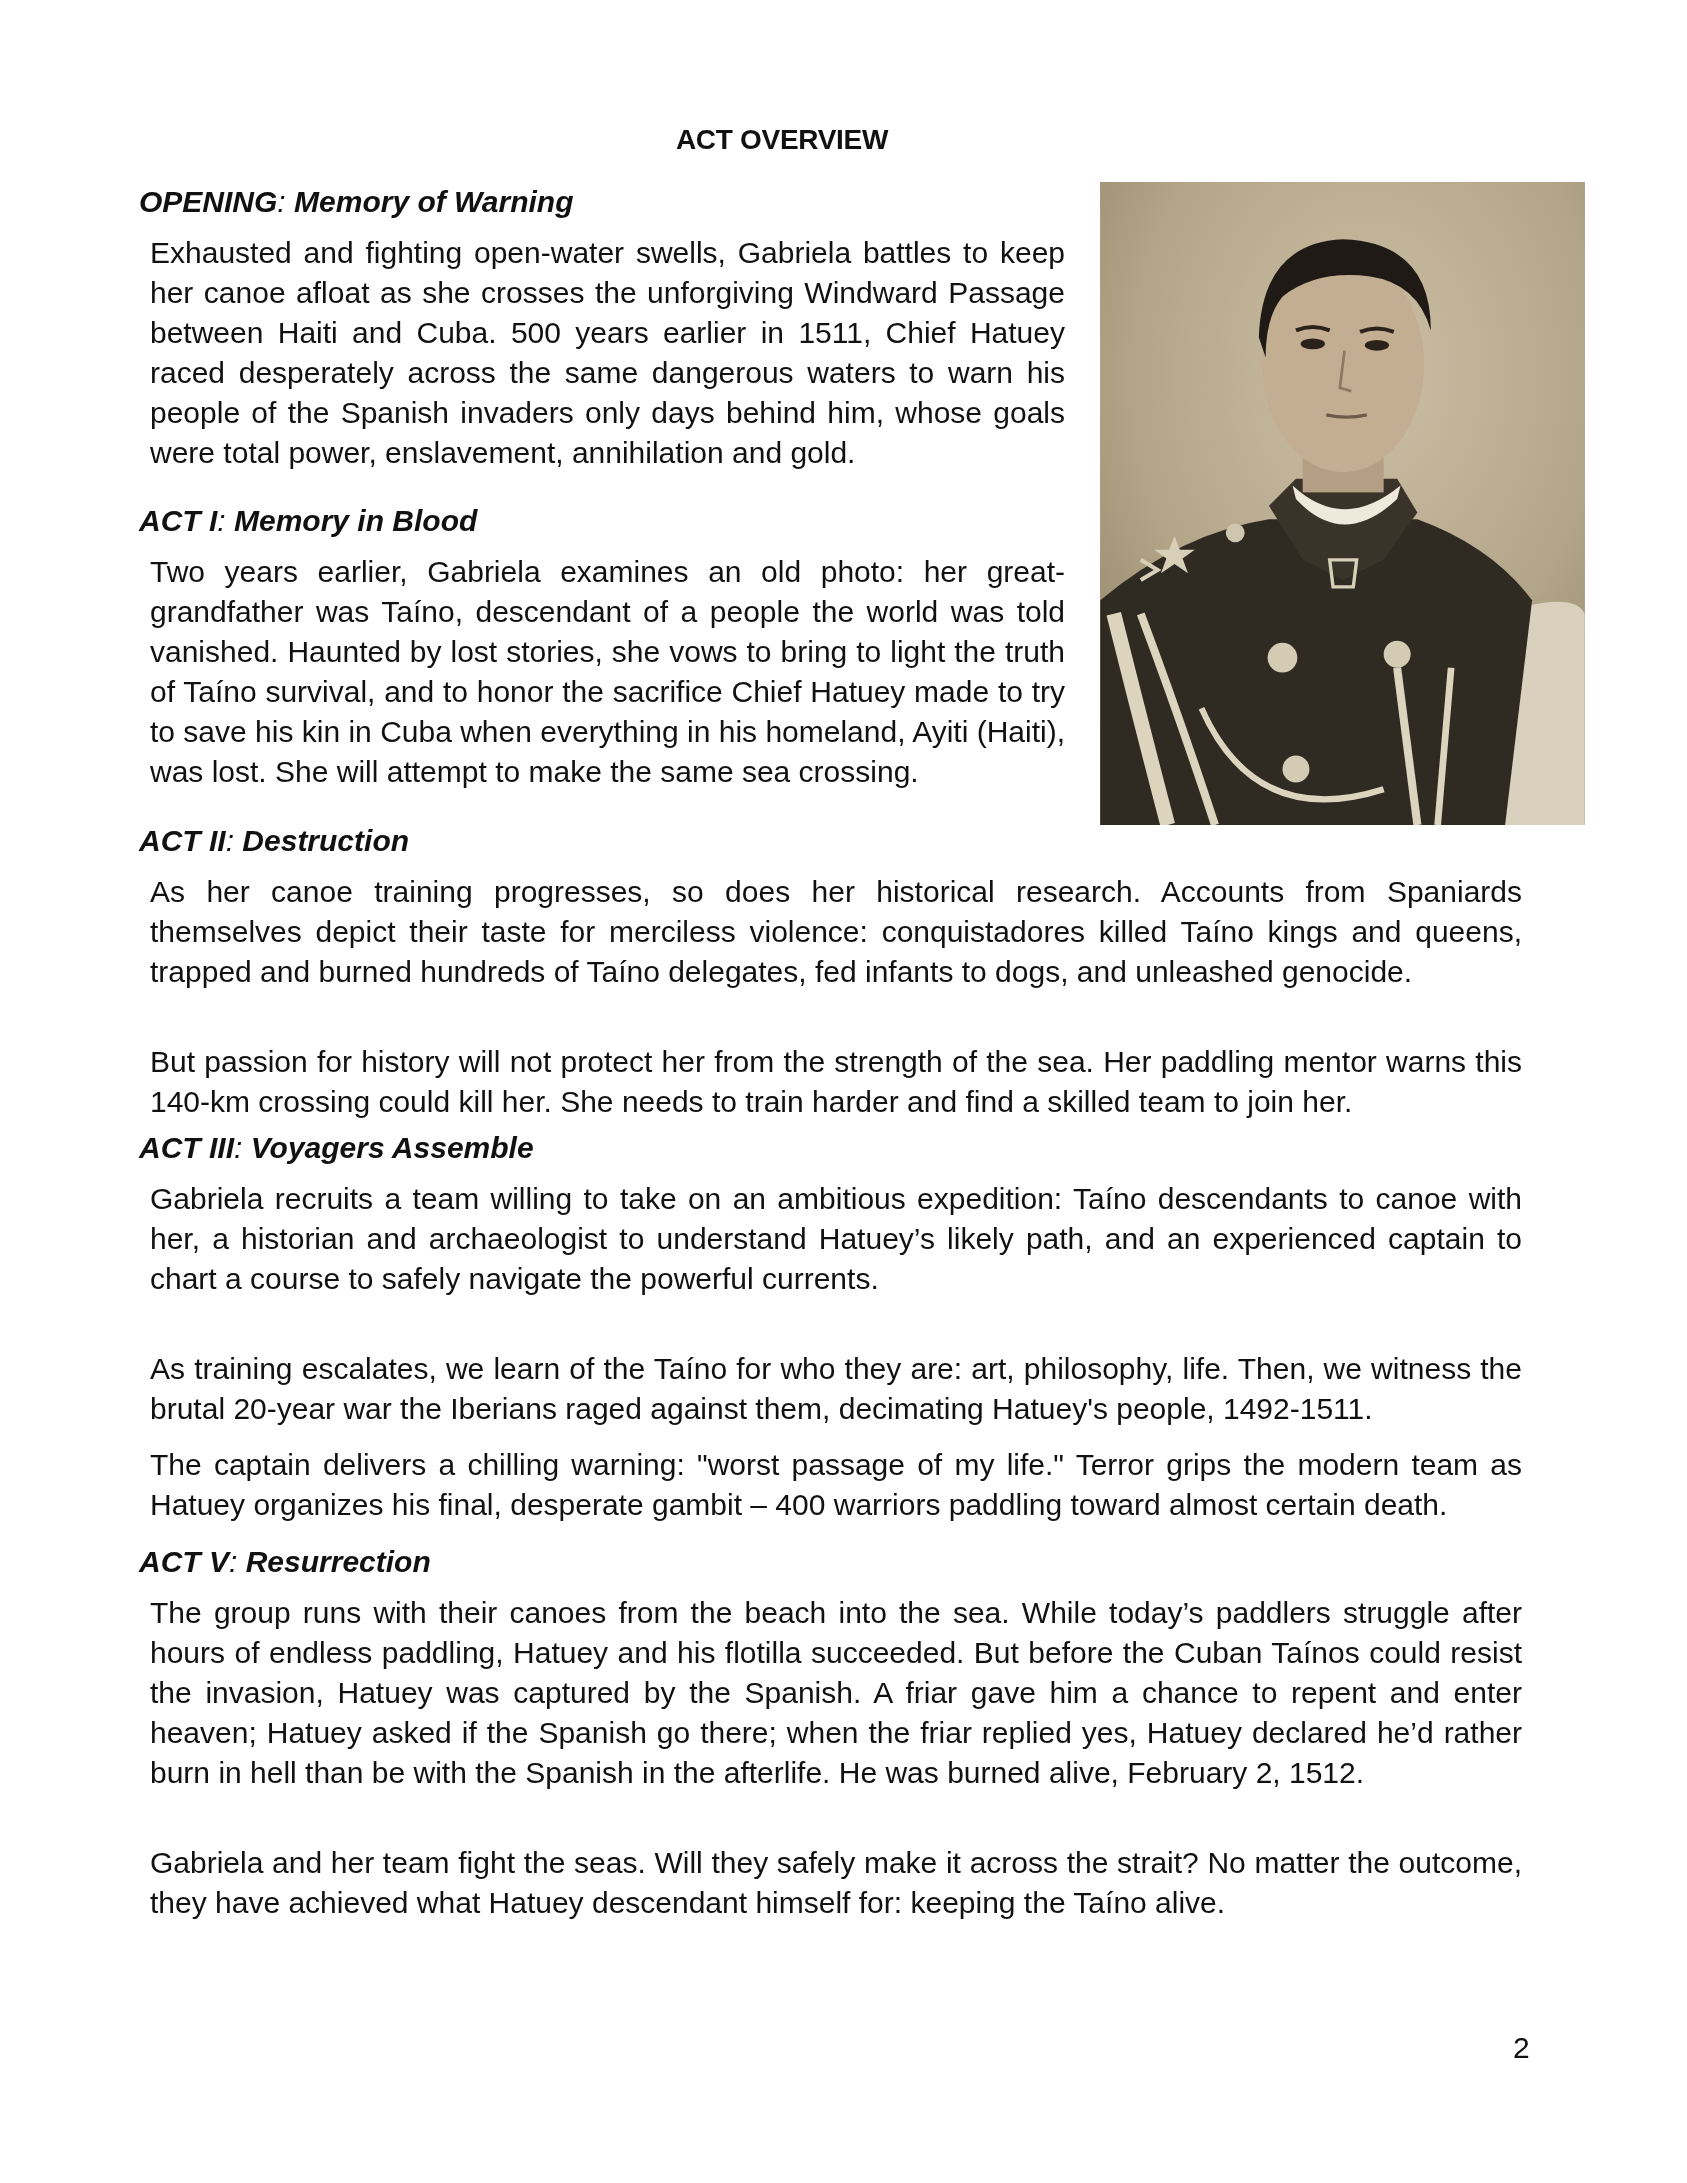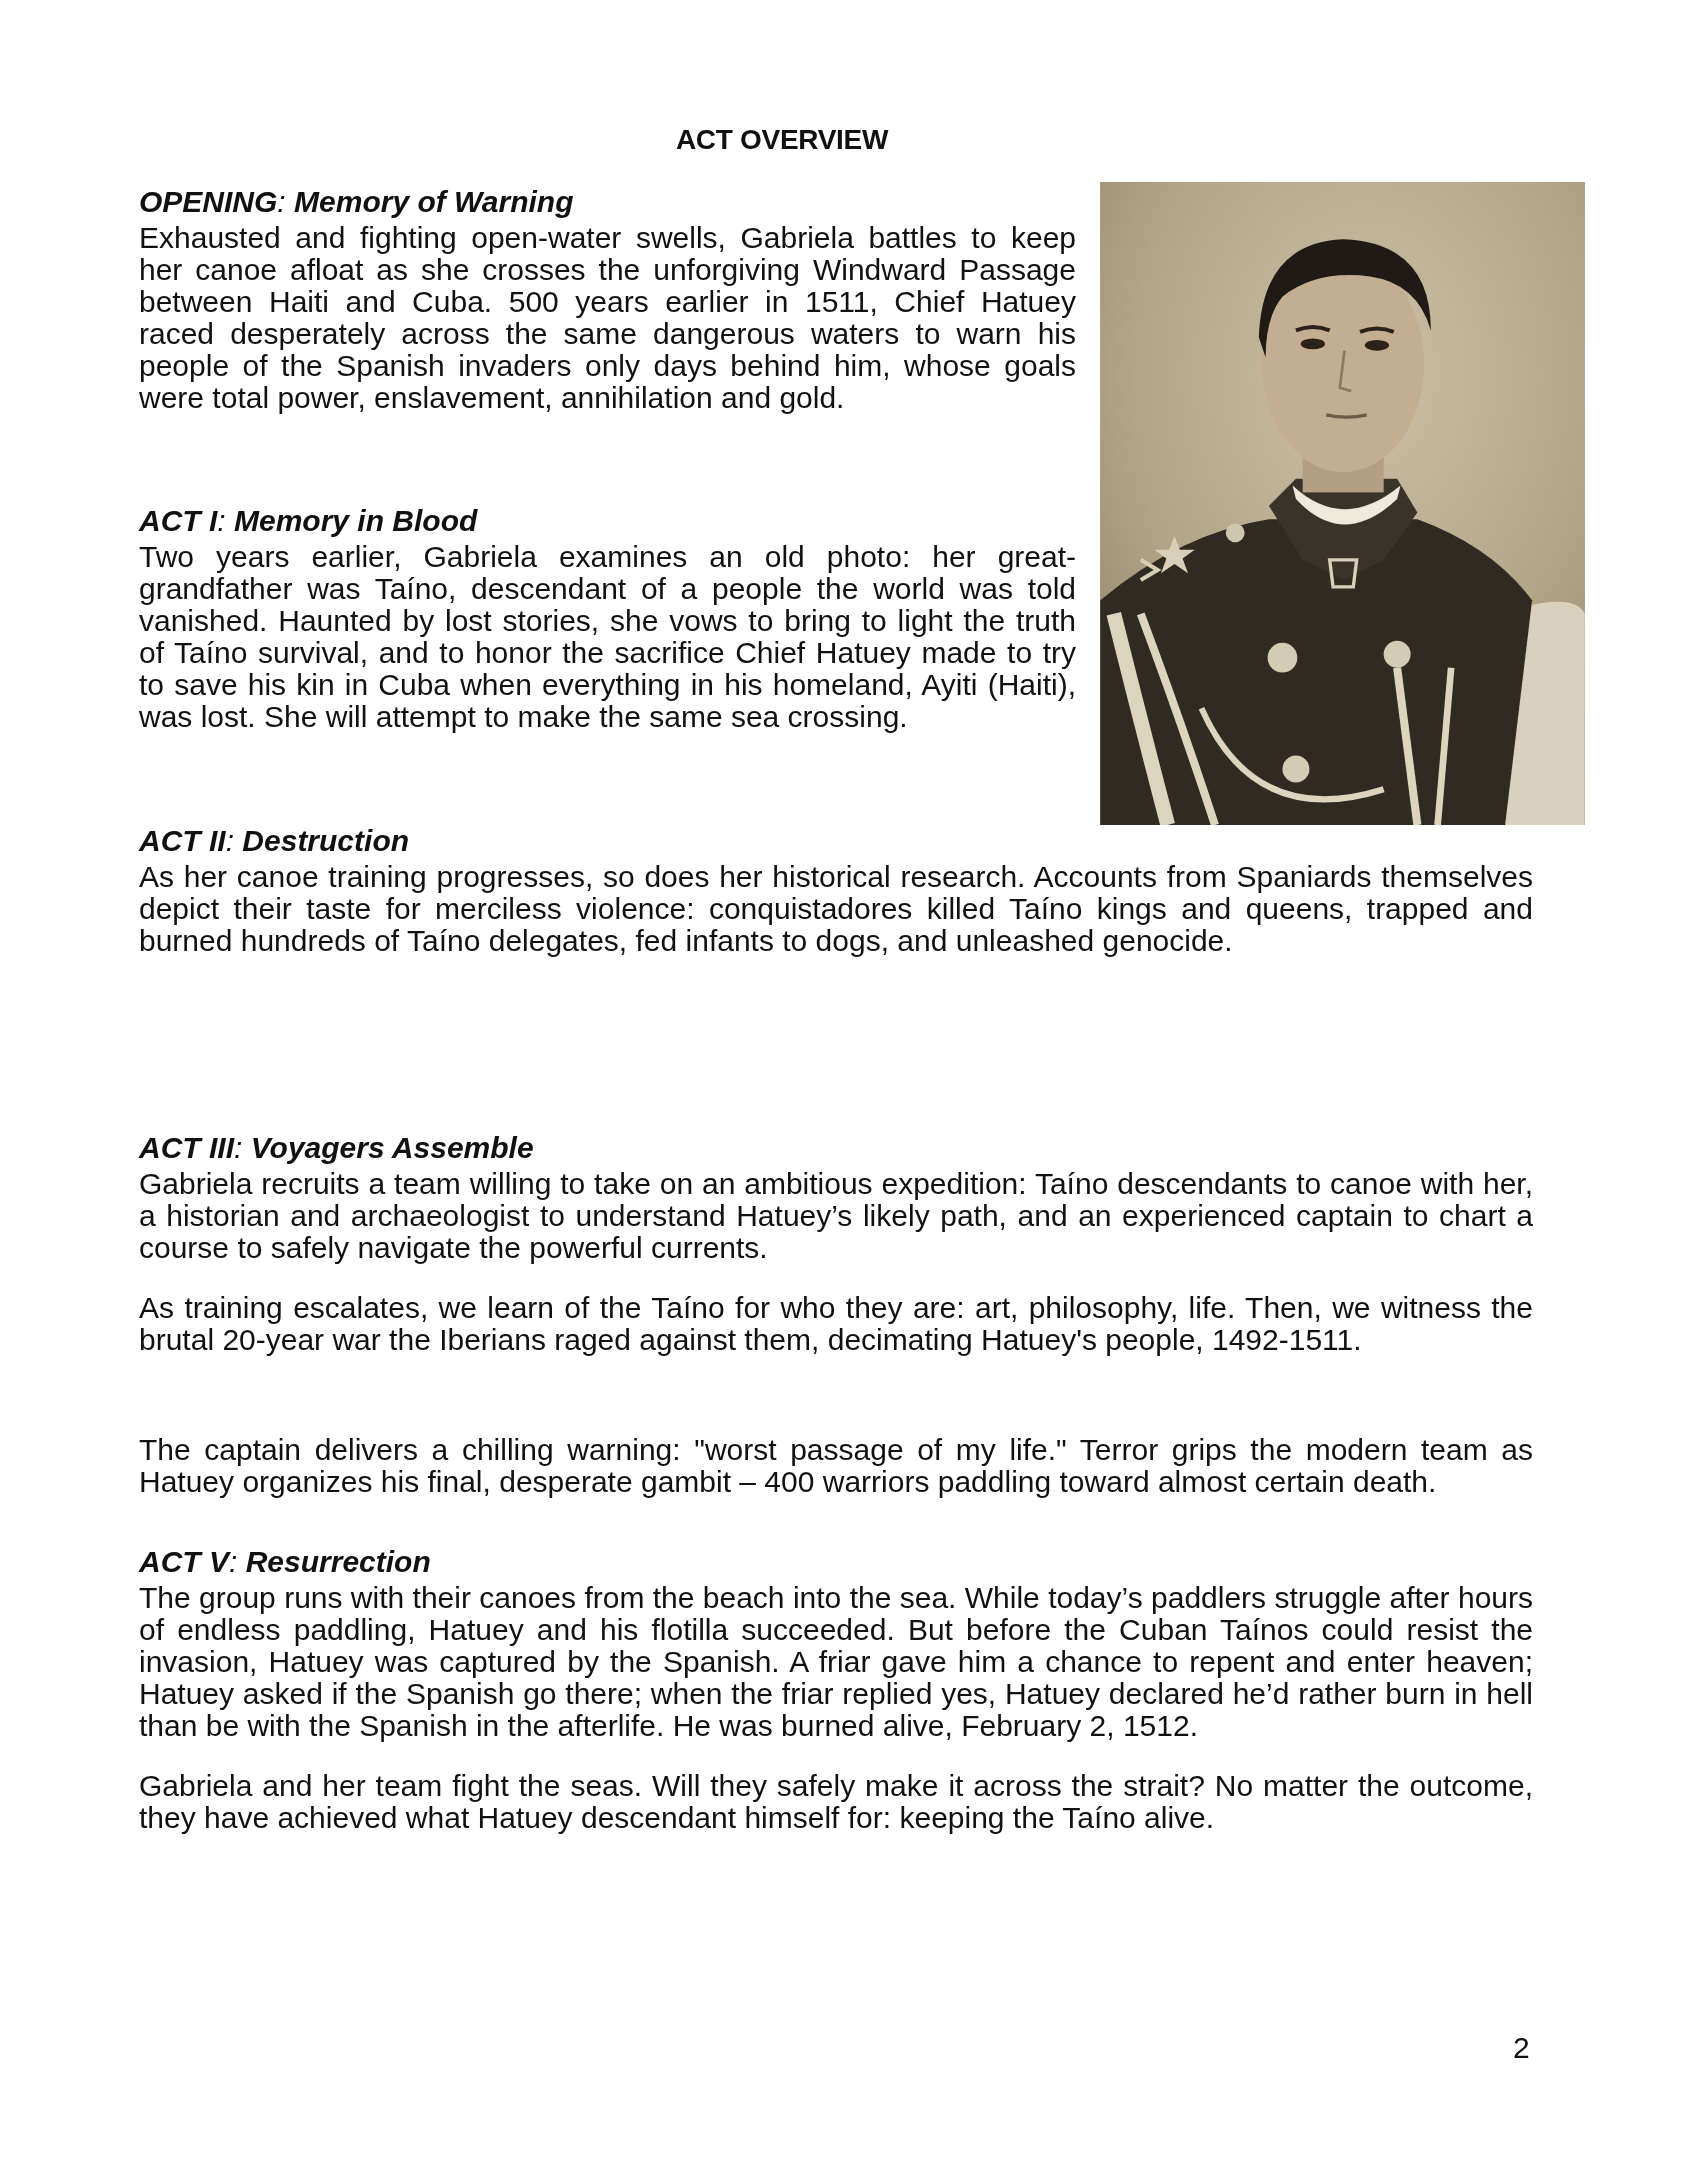--- a/index.html
+++ b/index.html
@@ -5,21 +5,21 @@
   html, body { margin:0; padding:0; background:#ffffff; }
   body { width:1687px; height:2183px; position:relative; overflow:hidden;
          font-family:"Liberation Sans", sans-serif; color:#111111; }
   .title { position:absolute; left:0; width:1564px; top:124px; text-align:center;
            font-weight:bold; font-size:28px; letter-spacing:-0.3px; }
   .section { position:absolute; left:139px; }
   .narrow { width:937px; }
   .wide { width:1394px; }
   .heading { font-size:30px; line-height:40px; font-style:italic; font-weight:bold; }
   .heading .colon { font-weight:normal; }
-  .para { font-size:30px; line-height:32px; text-align:justify; margin:0; }
+  .para { font-size:30px; line-height:40px; text-align:justify; margin:11px; }
   .para.last { text-align-last:left; }
   .gap { height:28px; }
   .photo { position:absolute; left:1100px; top:182px; width:485px; height:643px;
            overflow:hidden; background:#b8ab92; }
   .pagenum { position:absolute; left:1513px; top:2031px; font-size:30px; }
 </style>
 </head>
 <body>
 
 <div class="title">ACT OVERVIEW</div>
@@ -81,20 +81,21 @@
 
 <div class="section narrow" style="top:501px;">
   <div class="heading"><span>ACT I</span><span class="colon">: </span><span>Memory in Blood</span></div>
   <p class="para last">Two years earlier, Gabriela examines an old photo: her great-grandfather was Taíno, descendant of a people the world was told vanished. Haunted by lost stories, she vows to bring to light the truth of Taíno survival, and to honor the sacrifice Chief Hatuey made to try to save his kin in Cuba when everything in his homeland, Ayiti (Haiti), was lost. She will attempt to make the same sea crossing.</p>
 </div>
 
 <div class="section wide" style="top:821px;">
   <div class="heading"><span>ACT II</span><span class="colon">: </span><span>Destruction</span></div>
   <p class="para last">As her canoe training progresses, so does her historical research. Accounts from Spaniards themselves depict their taste for merciless violence: conquistadores killed Taíno kings and queens, trapped and burned hundreds of Taíno delegates, fed infants to dogs, and unleashed genocide.</p>
   <div class="gap"></div>
+  <p class="para last">But passion for history will not protect her from the strength of the sea. Her paddling mentor warns this 140-km crossing could kill her. She needs to train harder and find a skilled team to join her.</p>
 </div>
 
 <div class="section wide" style="top:1128px;">
   <div class="heading"><span>ACT III</span><span class="colon">: </span><span>Voyagers Assemble</span></div>
   <p class="para last">Gabriela recruits a team willing to take on an ambitious expedition: Taíno descendants to canoe with her, a historian and archaeologist to understand Hatuey’s likely path, and an experienced captain to chart a course to safely navigate the powerful currents.</p>
   <div class="gap"></div>
   <p class="para last">As training escalates, we learn of the Taíno for who they are: art, philosophy, life. Then, we witness the brutal 20-year war the Iberians raged against them, decimating Hatuey's people, 1492-1511.</p>
 </div>
 
 <div class="section wide" style="top:1434px;">

